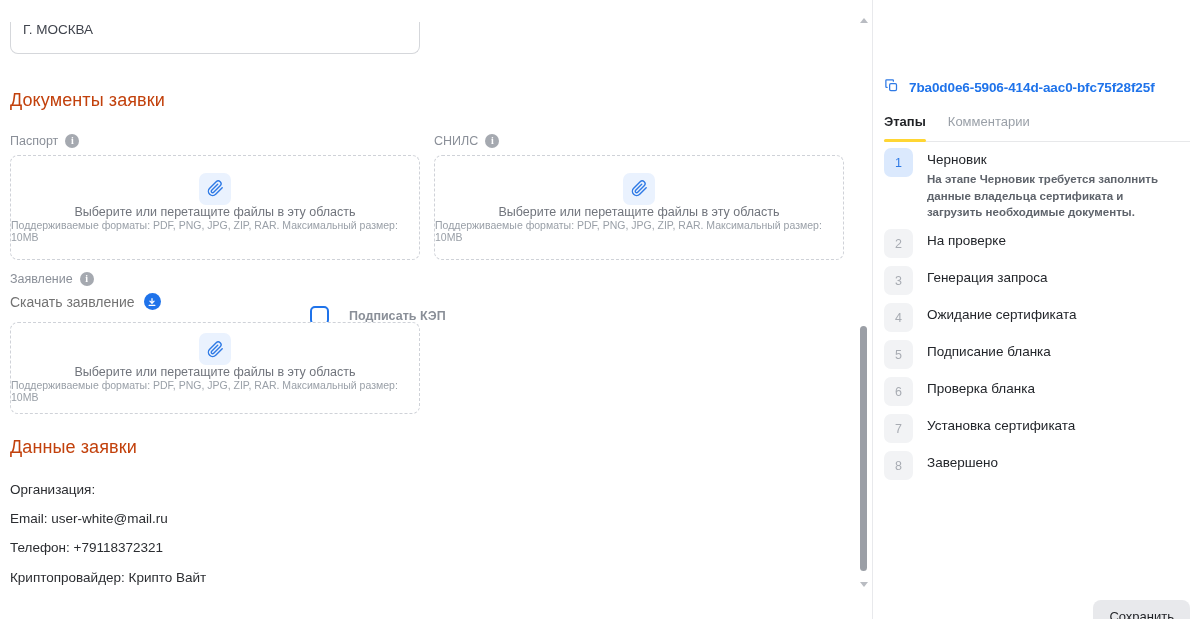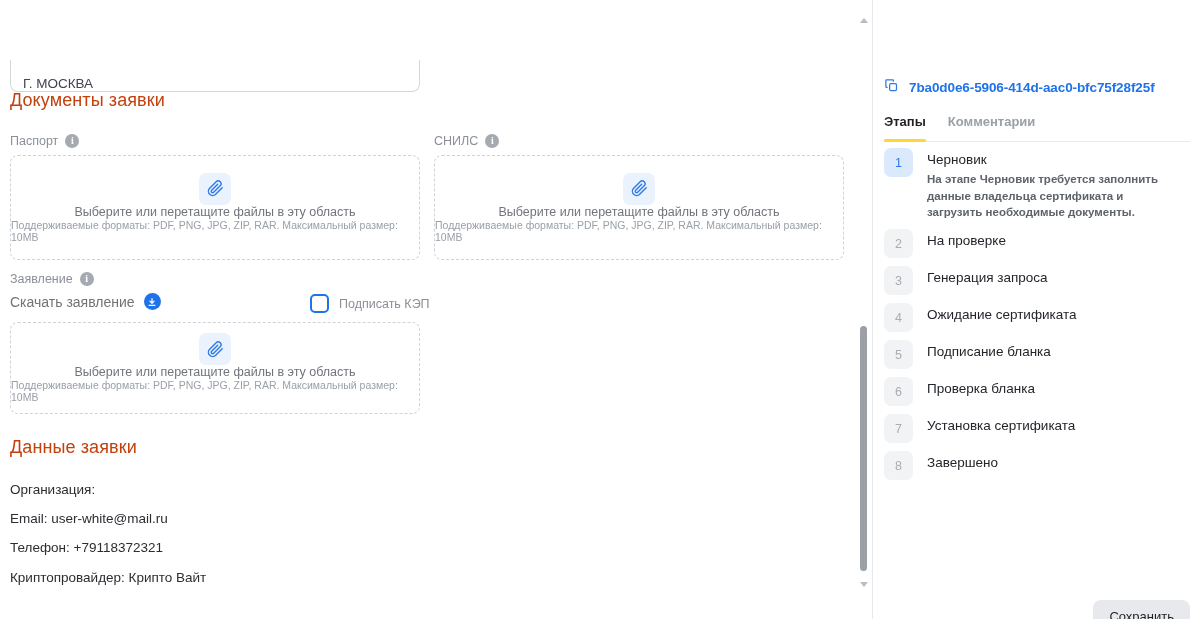--- a/index.html
+++ b/index.html
@@ -35,25 +35,24 @@
   .city-input {
     position: absolute;
     left: 10px; top: 22px;
     width: 410px;
     height: 32px;
     border: 1px solid #d5d7db;
     border-radius: 0 0 8px 8px;
     border-top: none;
     background: #fff;
     display: flex;
-    align-items: flex-end;
+    align-items: flex-start;
     padding: 0 12px;
     font-size: 13.5px;
     color: #40444d;
-    margin-top: 38px;
   }
 
   .section-title {
     position: absolute;
     left: 10px;
     font-size: 18px;
     font-weight: 400;
     color: #c2410c;
     letter-spacing: .1px;
   }
@@ -129,24 +128,25 @@
     width: 17px; height: 17px;
     border-radius: 50%;
     background: #1f73ea;
     display: flex;
     align-items: center;
     justify-content: center;
   }
 
   .kep-row {
     position: absolute;
-    left: 310px; top: 294px;
-    display: flex;
-    align-items: center;
-    gap: 10px;
+    left: 310px; top: 306px;
+    display: flex;
+    align-items: center;
+    gap: 20px;
+    font-weight: bold;
   }
   .checkbox {
     width: 19px; height: 19px;
     border: 2px solid #1f73ea;
     border-radius: 5px;
     background: #fff;
   }
   .kep-label {
     font-size: 12.5px;
     color: #8a8f98;
@@ -223,21 +223,20 @@
     border-bottom: 1px solid #e7e8ea;
     display: flex;
     gap: 22px;
   }
   .tab {
     font-size: 13px;
     color: #9aa0a8;
     padding-bottom: 8px;
     cursor: pointer;
     position: relative;
-    font-weight: bold;
   }
   .tab.active {
     color: #1f2125;
     font-weight: 700;
   }
   .tab.active::after {
     content: "";
     position: absolute;
     left: 0; right: 0; bottom: -1px;
     height: 3px;

